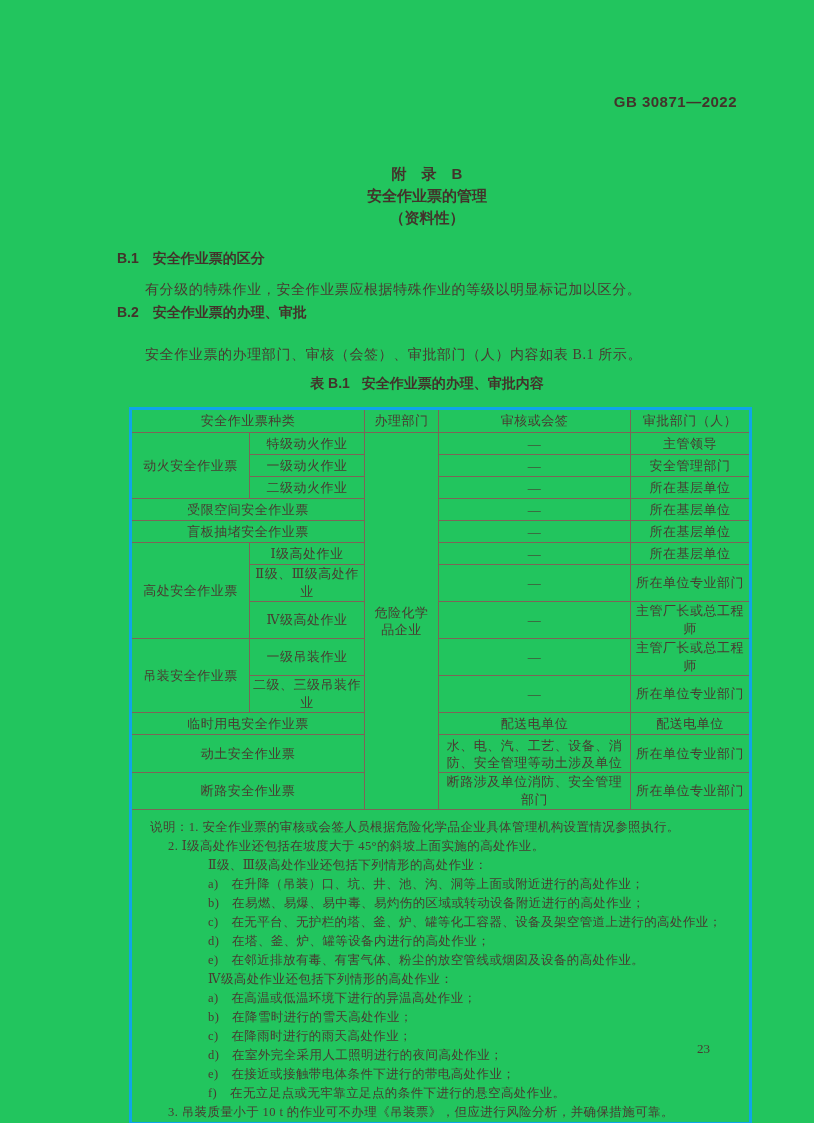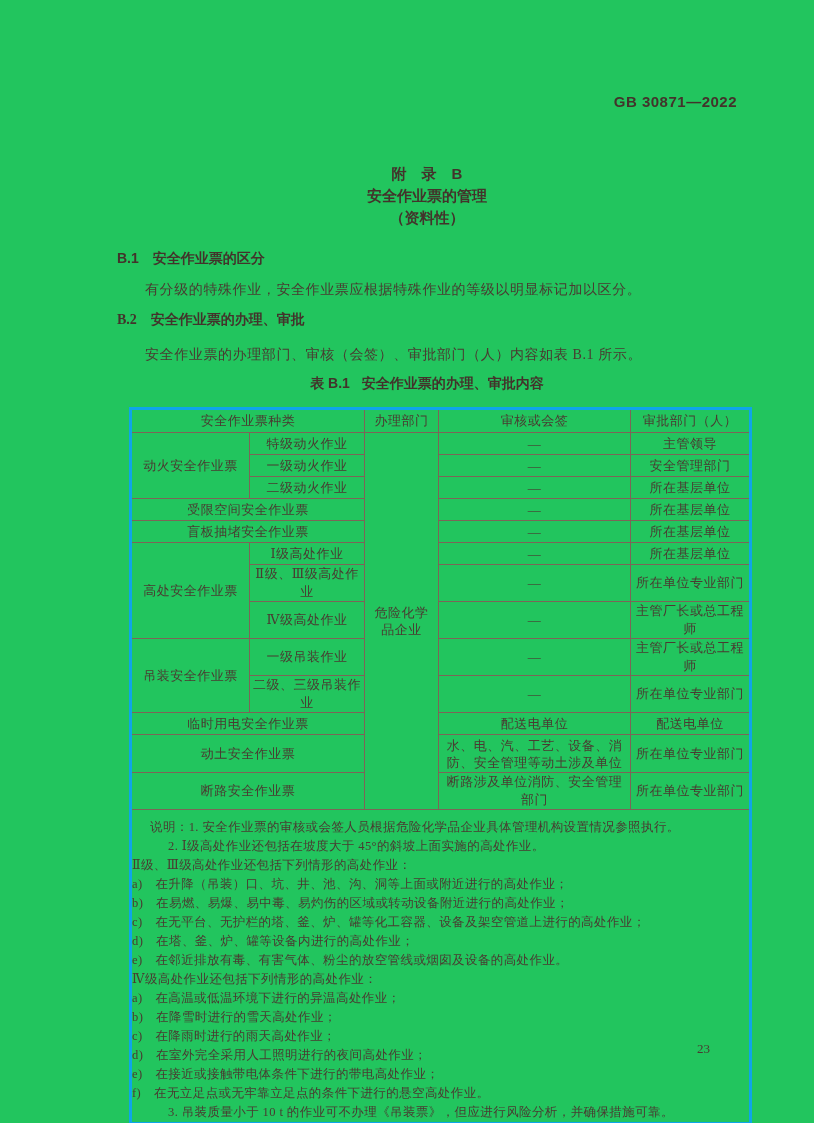--- a/index.html
+++ b/index.html
@@ -46,21 +46,21 @@
   .sec-body {
     position: absolute;
     left: 145px;
     width: 592px;
     font-size: 14px;
     color: #4a3a31;
     letter-spacing: 0.6px;
   }
   #sec1-head { top: 250px; }
   #sec1-body { top: 281px; }
-  #sec2-head { top: 311px; font-family: Liberation Serif, serif; }
+  #sec2-head { top: 304px; }
   #sec2-body { top: 346px; }
   .table-caption {
     position: absolute;
     top: 375px;
     left: 117px;
     width: 620px;
     text-align: center;
     font-family: "Liberation Sans", sans-serif;
     font-weight: bold;
     font-size: 14px;
@@ -104,21 +104,21 @@
     padding: 0 !important;
   }
   .notes-cell .note-line {
     font-size: 12.5px;
     line-height: 19px;
     letter-spacing: 0.4px;
     white-space: nowrap;
   }
   .nl0 { padding-left: 18px; margin-top: 8px; }
   .nl1 { padding-left: 36px; }
-  .nl2 { }
+  .nl2 { padding-left: 76px; }
   .page-number {
     position: absolute;
     top: 1041px;
     right: 104px;
     font-size: 13px;
     color: #4a3a31;
   }
 </style>
 </head>
 <body>

